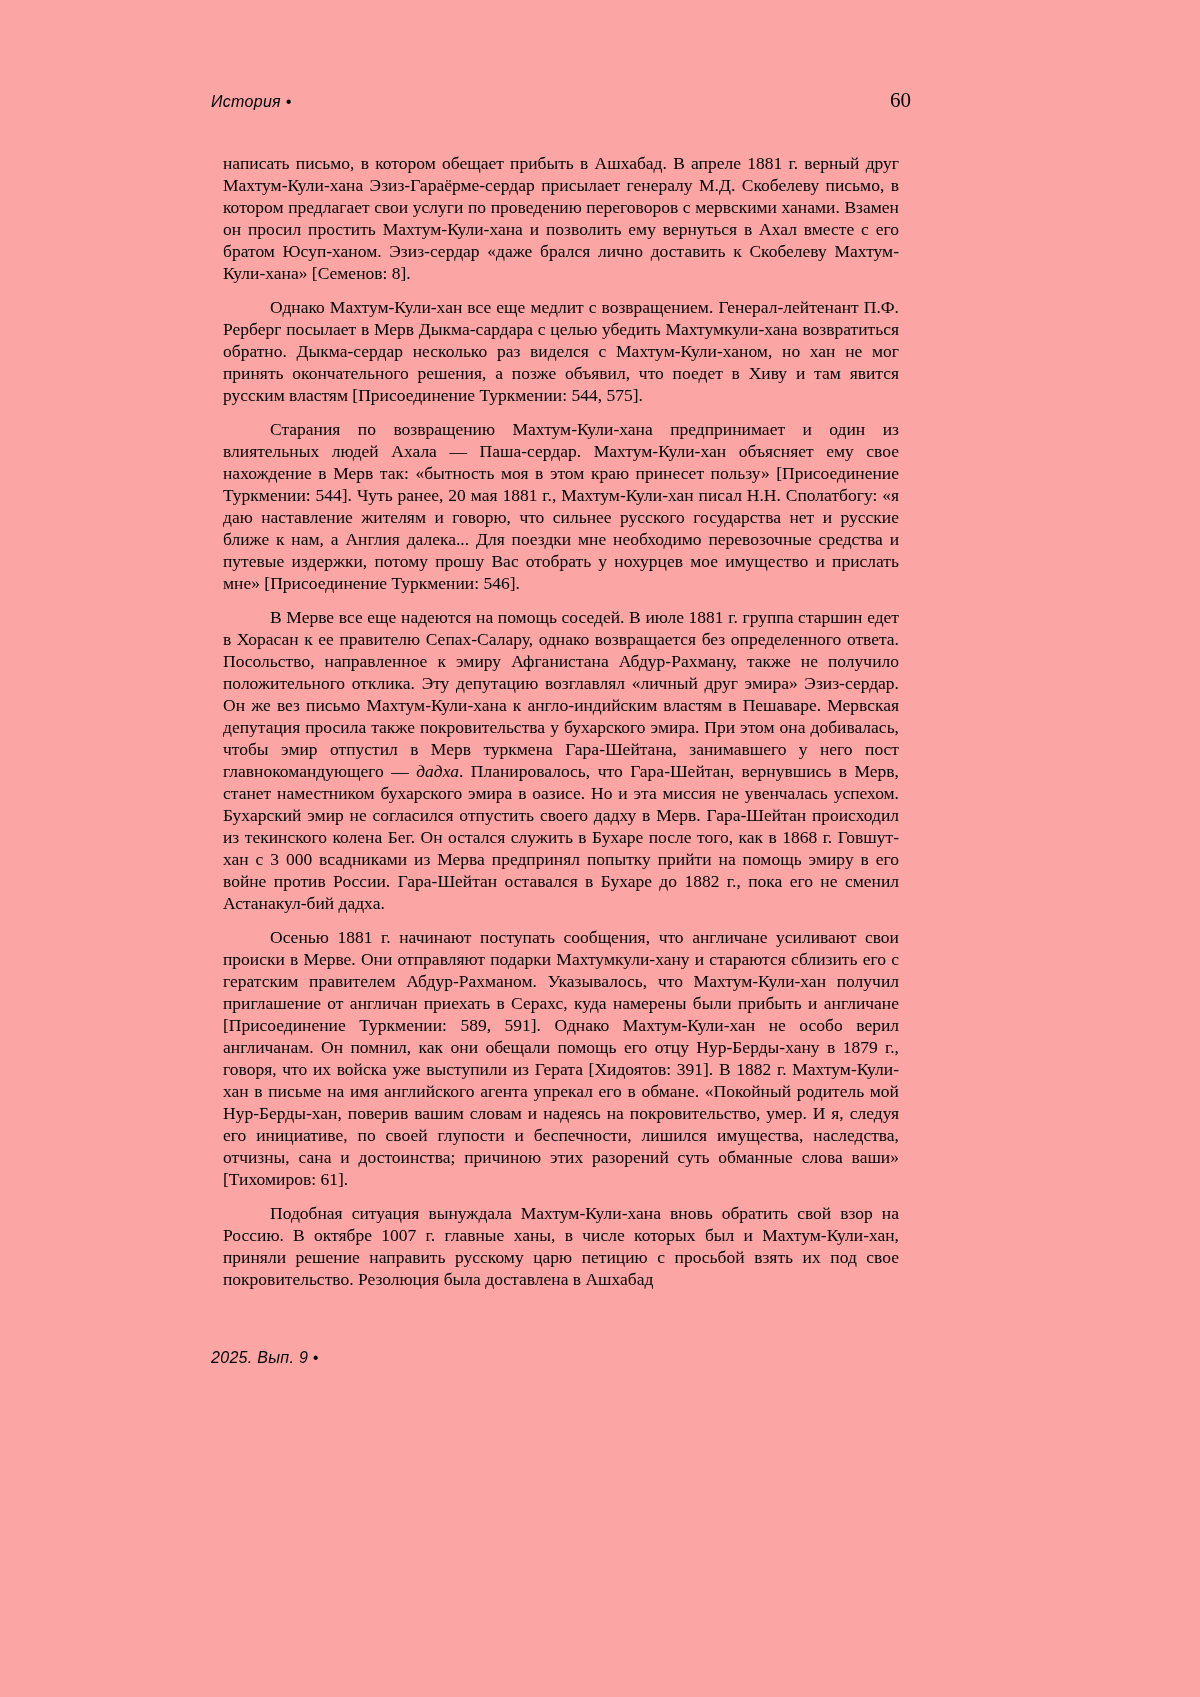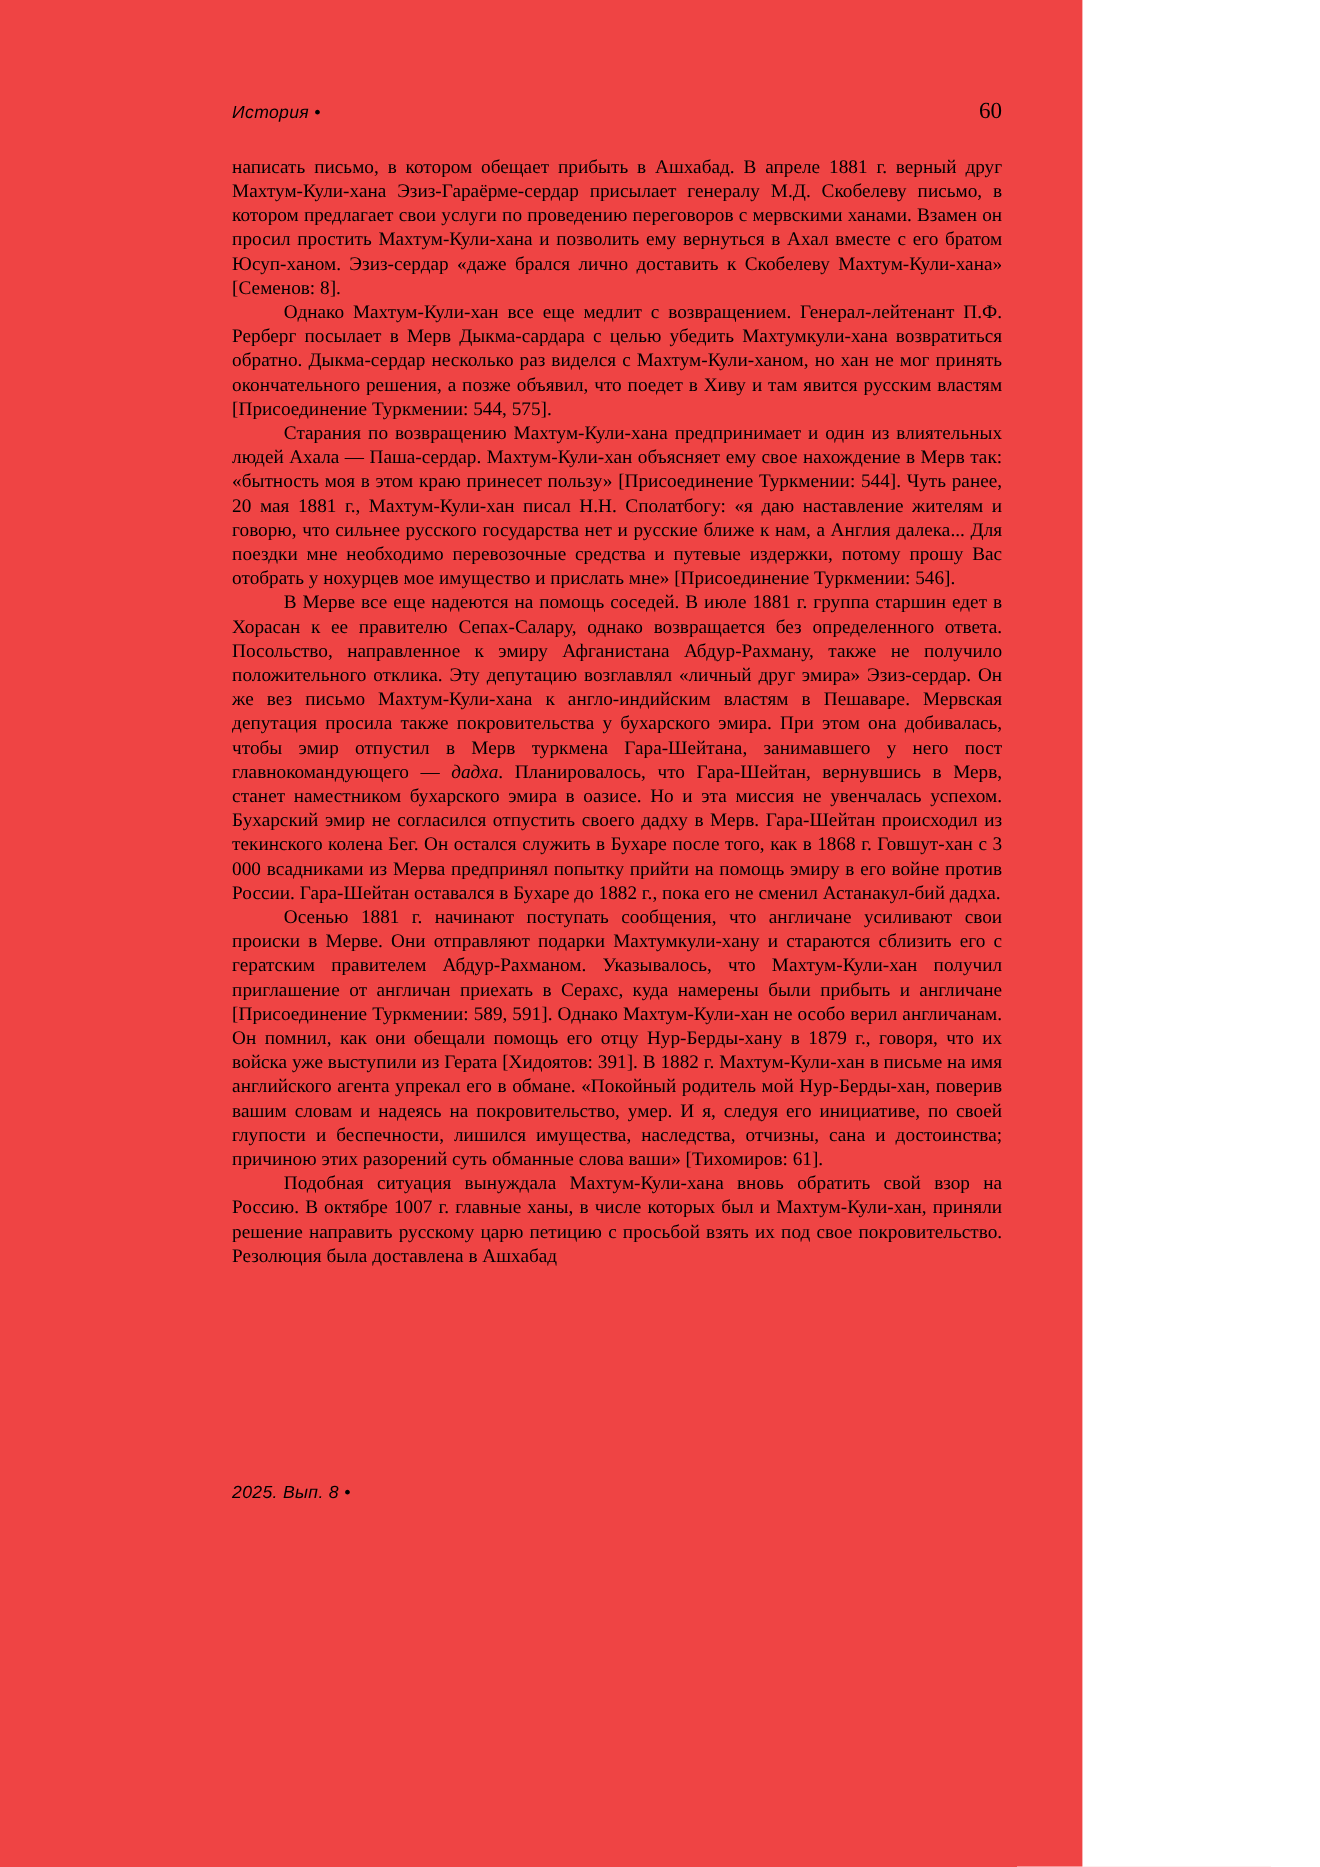--- a/index.html
+++ b/index.html
@@ -2,23 +2,23 @@
 <html lang="ru"><head>
 <meta charset="utf-8">
 <style>
   html, body {
     margin: 0;
     padding: 0;
     background: #ffffff;
   }
   .page {
     position: relative;
-    width: 984px;
+    width: 1200px;
     height: 1697px;
-    background: #ef4444;
+    background: #fca5a5;
     color: #000000;
     font-family: "Liberation Serif", serif;
     overflow: hidden;
   }
   .header {
     position: absolute;
     top: 88px;
     left: 211px;
     width: 700px;
     display: flex;
@@ -41,21 +41,21 @@
     top: 140px;
     left: 211px;
     width: 700px;
     text-align: justify;
     font-size: 17.5px;
     line-height: 22px;
     hyphens: auto;
     -webkit-hyphens: auto;
   }
   .article-body p {
-    margin: 0;
+    margin: 12px;
     padding: 0;
   }
   .article-body p.indent {
     text-indent: 47px;
   }
   .italic {
     font-style: italic;
   }
   .footer {
     position: absolute;
@@ -78,14 +78,14 @@
 
   <div class="article-body">
       <p class=""><span>написать письмо, в котором обещает прибыть в Ашхабад. В апреле 1881 г. верный друг Махтум-Кули-хана Эзиз-Гараёрме-сердар присылает генералу М.Д. Скобелеву письмо, в котором предлагает свои услуги по проведению переговоров с мервскими ханами. Взамен он просил простить Махтум-Кули-хана и позволить ему вернуться в Ахал вместе с его братом Юсуп-ханом. Эзиз-сердар «даже брался лично доставить к Скобелеву Махтум-Кули-хана» [Семенов: 8].</span></p>
       <p class="indent"><span>Однако Махтум-Кули-хан все еще медлит с возвращением. Генерал-лейтенант П.Ф. Рерберг посылает в Мерв Дыкма-сардара с целью убедить Махтумкули-хана возвратиться обратно. Дыкма-сердар несколько раз виделся с Махтум-Кули-ханом, но хан не мог принять окончательного решения, а позже объявил, что поедет в Хиву и там явится русским властям [Присоединение Туркмении: 544, 575].</span></p>
       <p class="indent"><span>Старания по возвращению Махтум-Кули-хана предпринимает и один из влиятельных людей Ахала — Паша-сердар. Махтум-Кули-хан объясняет ему свое нахождение в Мерв так: «бытность моя в этом краю принесет пользу» [Присоединение Туркмении: 544]. Чуть ранее, 20 мая 1881 г., Махтум-Кули-хан писал Н.Н. Сполатбогу: «я даю наставление жителям и говорю, что сильнее русского государства нет и русские ближе к нам, а Англия далека... Для поездки мне необходимо перевозочные средства и путевые издержки, потому прошу Вас отобрать у нохурцев мое имущество и прислать мне» [Присоединение Туркмении: 546].</span></p>
       <p class="indent"><span>В Мерве все еще надеются на помощь соседей. В июле 1881 г. группа старшин едет в Хорасан к ее правителю Сепах-Салару, однако возвращается без определенного ответа. Посольство, направленное к эмиру Афганистана Абдур-Рахману, также не получило положительного отклика. Эту депутацию возглавлял «личный друг эмира» Эзиз-сердар. Он же вез письмо Махтум-Кули-хана к англо-индийским властям в Пешаваре. Мервская депутация просила также покровительства у бухарского эмира. При этом она добивалась, чтобы эмир отпустил в Мерв туркмена Гара-Шейтана, занимавшего у него пост главнокомандующего — </span><span class="italic">дадха</span><span>. Планировалось, что Гара-Шейтан, вернувшись в Мерв, станет наместником бухарского эмира в оазисе. Но и эта миссия не увенчалась успехом. Бухарский эмир не согласился отпустить своего дадху в Мерв. Гара-Шейтан происходил из текинского колена Бег. Он остался служить в Бухаре после того, как в 1868 г. Говшут-хан с 3 000 всадниками из Мерва предпринял попытку прийти на помощь эмиру в его войне против России. Гара-Шейтан оставался в Бухаре до 1882 г., пока его не сменил Астанакул-бий дадха.</span></p>
       <p class="indent"><span>Осенью 1881 г. начинают поступать сообщения, что англичане усиливают свои происки в Мерве. Они отправляют подарки Махтумкули-хану и стараются сблизить его с гератским правителем Абдур-Рахманом. Указывалось, что Махтум-Кули-хан получил приглашение от англичан приехать в Серахс, куда намерены были прибыть и англичане [Присоединение Туркмении: 589, 591]. Однако Махтум-Кули-хан не особо верил англичанам. Он помнил, как они обещали помощь его отцу Нур-Берды-хану в 1879 г., говоря, что их войска уже выступили из Герата [Хидоятов: 391]. В 1882 г. Махтум-Кули-хан в письме на имя английского агента упрекал его в обмане. «Покойный родитель мой Нур-Берды-хан, поверив вашим словам и надеясь на покровительство, умер. И я, следуя его инициативе, по своей глупости и беспечности, лишился имущества, наследства, отчизны, сана и достоинства; причиною этих разорений суть обманные слова ваши» [Тихомиров: 61].</span></p>
       <p class="indent"><span>Подобная ситуация вынуждала Махтум-Кули-хана вновь обратить свой взор на Россию. В октябре 1007 г. главные ханы, в числе которых был и Махтум-Кули-хан, приняли решение направить русскому царю петицию с просьбой взять их под свое покровительство. Резолюция была доставлена в Ашхабад</span></p>
     </div>
 
-  <div class="footer">2025. Вып. 8 •</div>
+  <div class="footer">2025. Вып. 9 •</div>
 </div>
 
 </body></html>

